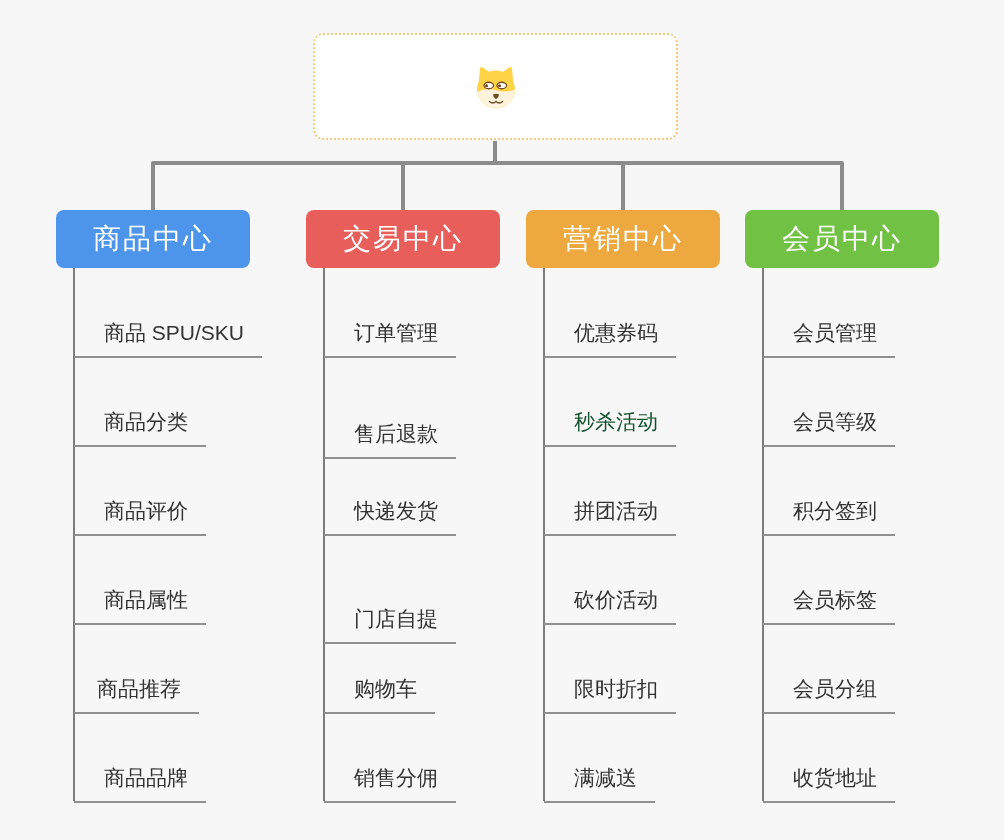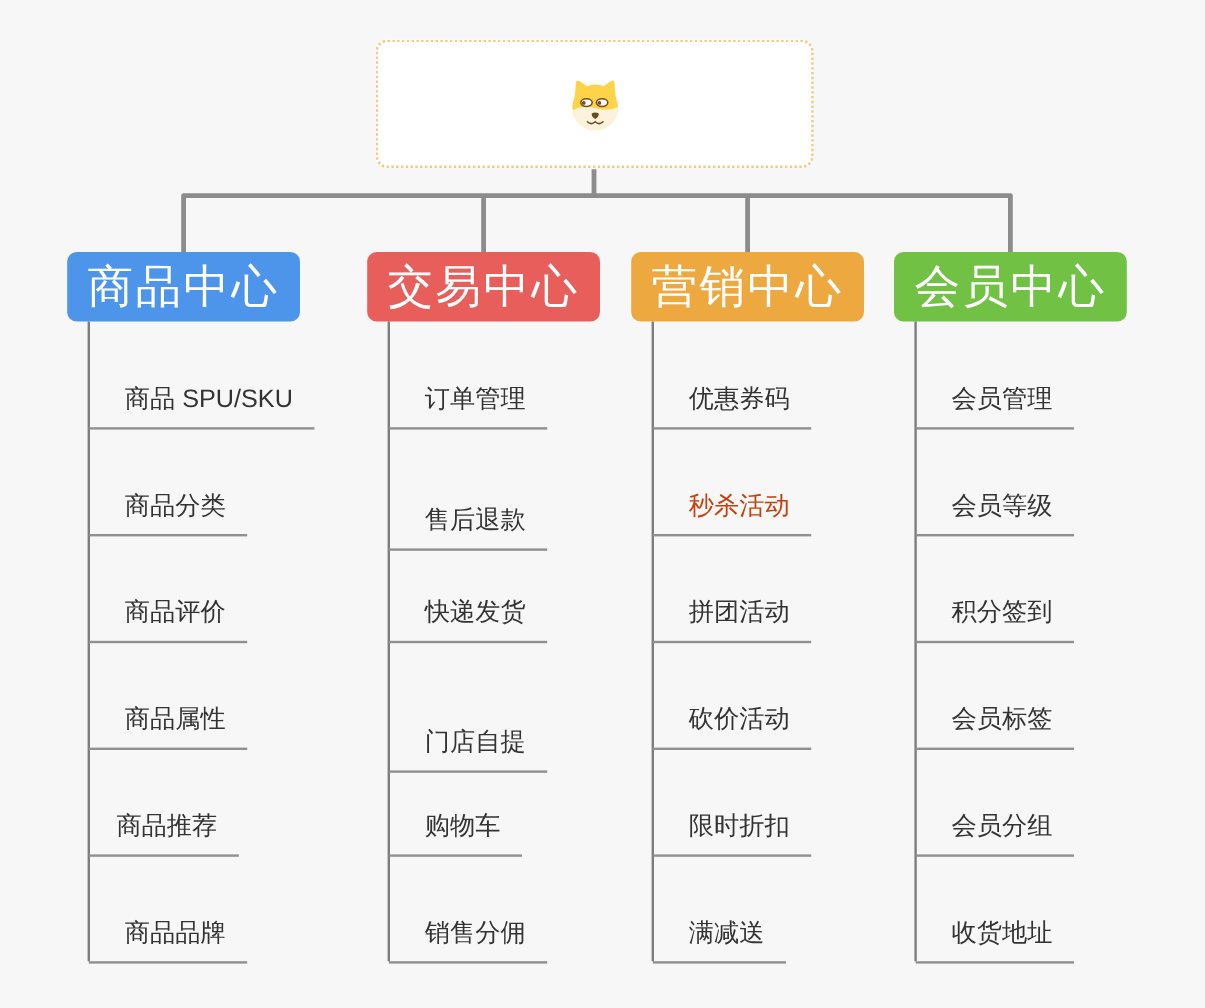--- a/index.html
+++ b/index.html
@@ -7,21 +7,21 @@
   .connectors{position:absolute;left:0;top:0;pointer-events:none;}
   .root-node{
     position:absolute;left:313px;top:33px;width:365px;height:107px;box-sizing:border-box;
     background:#ffffff;border:2px dotted #f6c87f;border-radius:10px;
     display:flex;align-items:center;justify-content:center;gap:13px;cursor:pointer;
   }
   .root-icon{display:flex;align-items:center;}
   .root-title{font-size:40px;letter-spacing:3px;font-weight:400;}
   .branch{
     position:absolute;top:210px;width:194px;height:58px;border-radius:8px;
-    color:#ffffff;font-size:38px;display:flex;align-items:center;justify-content:center;
+    color:#ffffff;font-size:28px;display:flex;align-items:center;justify-content:center;
     letter-spacing:2px;cursor:pointer;
   }
   .leaf{
     position:absolute;white-space:nowrap;font-size:21px;line-height:28px;color:#333333;
     padding:0 18px 9px 30px;border-bottom:2px solid #909090;cursor:pointer;
   }
 </style>
 </head>
 <body style="background: rgb(247, 247, 247);">
 
@@ -62,21 +62,21 @@
       <div class="leaf" style="left: 74px; top: 764px; color: rgb(51, 51, 51); border-bottom-color: rgb(144, 144, 144);">商品品牌</div>
       <div class="branch" style="left: 306px; background: rgb(232, 94, 90); color: rgb(255, 255, 255);">交易中心</div>
       <div class="leaf" style="left: 324px; top: 319px; color: rgb(51, 51, 51); border-bottom-color: rgb(144, 144, 144);">订单管理</div>
       <div class="leaf" style="left: 324px; top: 420px; color: rgb(51, 51, 51); border-bottom-color: rgb(144, 144, 144);">售后退款</div>
       <div class="leaf" style="left: 324px; top: 497px; color: rgb(51, 51, 51); border-bottom-color: rgb(144, 144, 144);">快递发货</div>
       <div class="leaf" style="left: 324px; top: 586px; color: rgb(51, 51, 51); border-bottom-color: rgb(144, 144, 144); margin-top: 19px;">门店自提</div>
       <div class="leaf" style="left: 324px; top: 675px; color: rgb(51, 51, 51); border-bottom-color: rgb(144, 144, 144);">购物车</div>
       <div class="leaf" style="left: 324px; top: 764px; color: rgb(51, 51, 51); border-bottom-color: rgb(144, 144, 144);">销售分佣</div>
       <div class="branch" style="left: 526px; background: rgb(237, 169, 63); color: rgb(255, 255, 255);">营销中心</div>
       <div class="leaf" style="left: 544px; top: 319px; color: rgb(51, 51, 51); border-bottom-color: rgb(144, 144, 144);">优惠券码</div>
-      <div class="leaf" style="left: 544px; top: 408px; color: #c2410c; border-bottom-color: rgb(144, 144, 144);">秒杀活动</div>
+      <div class="leaf" style="left: 544px; top: 408px; color: #14532d; border-bottom-color: rgb(144, 144, 144);">秒杀活动</div>
       <div class="leaf" style="left: 544px; top: 497px; color: rgb(51, 51, 51); border-bottom-color: rgb(144, 144, 144);">拼团活动</div>
       <div class="leaf" style="left: 544px; top: 586px; color: rgb(51, 51, 51); border-bottom-color: rgb(144, 144, 144);">砍价活动</div>
       <div class="leaf" style="left: 544px; top: 675px; color: rgb(51, 51, 51); border-bottom-color: rgb(144, 144, 144);">限时折扣</div>
       <div class="leaf" style="left: 544px; top: 764px; color: rgb(51, 51, 51); border-bottom-color: rgb(144, 144, 144);">满减送</div>
       <div class="branch" style="left: 745px; background: rgb(113, 193, 68); color: rgb(255, 255, 255);">会员中心</div>
       <div class="leaf" style="left: 763px; top: 319px; color: rgb(51, 51, 51); border-bottom-color: rgb(144, 144, 144);">会员管理</div>
       <div class="leaf" style="left: 763px; top: 408px; color: rgb(51, 51, 51); border-bottom-color: rgb(144, 144, 144);">会员等级</div>
       <div class="leaf" style="left: 763px; top: 497px; color: rgb(51, 51, 51); border-bottom-color: rgb(144, 144, 144);">积分签到</div>
       <div class="leaf" style="left: 763px; top: 586px; color: rgb(51, 51, 51); border-bottom-color: rgb(144, 144, 144);">会员标签</div>
       <div class="leaf" style="left: 763px; top: 675px; color: rgb(51, 51, 51); border-bottom-color: rgb(144, 144, 144);">会员分组</div>

